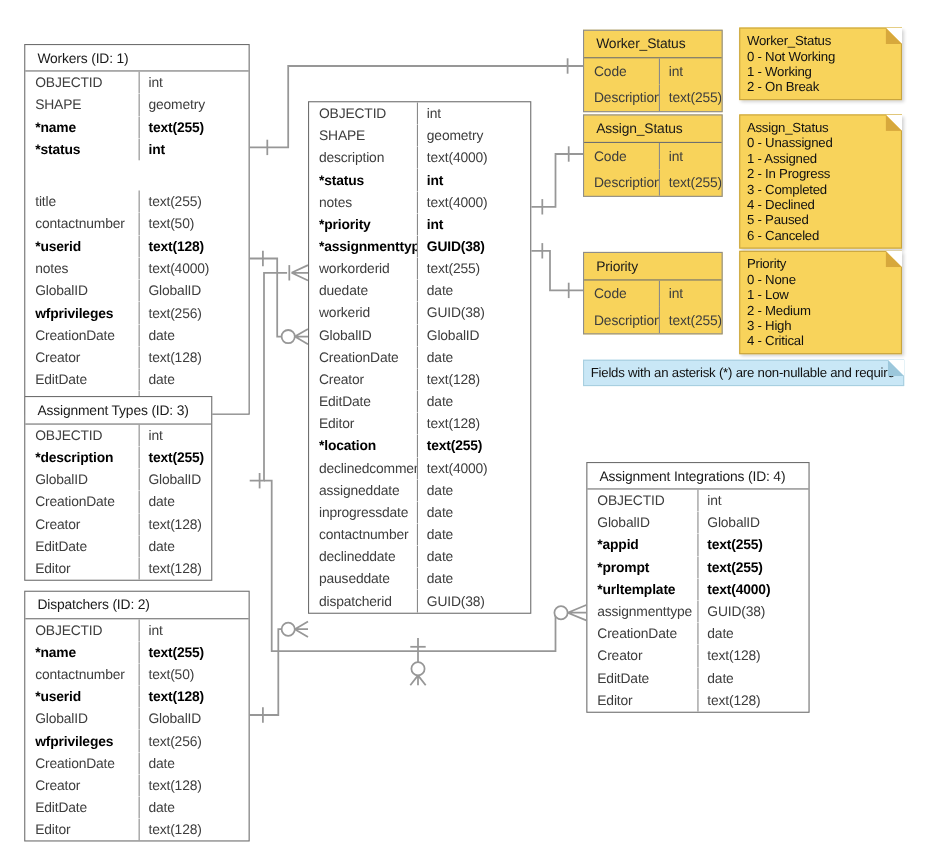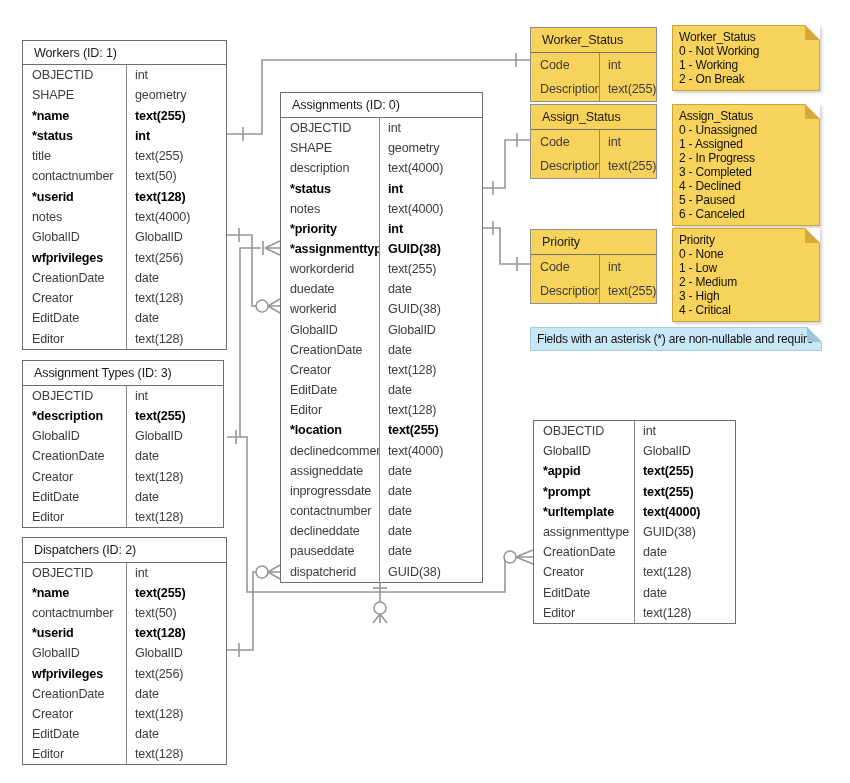--- a/index.html
+++ b/index.html
@@ -73,21 +73,21 @@
         <div class="ct">geometry</div>
       </div>
       <div class="row" style="height: 20.28px;">
         <div class="cn b" style="width: 103px;">*name</div>
         <div class="ct b">text(255)</div>
       </div>
       <div class="row" style="height: 20.28px;">
         <div class="cn b" style="width: 103px;">*status</div>
         <div class="ct b">int</div>
       </div>
-      <div class="row" style="height: 20.28px;">
+      <div class="row" style="height: 20.28px; margin-top: 27px;">
         <div class="cn" style="width: 103px;">title</div>
         <div class="ct">text(255)</div>
       </div>
       <div class="row" style="height: 20.28px;">
         <div class="cn" style="width: 103px;">contactnumber</div>
         <div class="ct">text(50)</div>
       </div>
       <div class="row" style="height: 20.28px;">
         <div class="cn b" style="width: 103px;">*userid</div>
         <div class="ct b">text(128)</div>
@@ -115,21 +115,20 @@
       <div class="row" style="height: 20.28px;">
         <div class="cn" style="width: 103px;">EditDate</div>
         <div class="ct">date</div>
       </div>
       <div class="row" style="height: 20.28px;">
         <div class="cn" style="width: 103px;">Editor</div>
         <div class="ct">text(128)</div>
       </div>
     </div>
     <div class="tbl" style="left: 280px; top: 92px; width: 203px;">
-      <div class="tbl-title" style="height: 24px;">Assignments (ID: 0)</div>
       <div class="row" style="height: 20.17px;">
         <div class="cn" style="width: 98px;">OBJECTID</div>
         <div class="ct">int</div>
       </div>
       <div class="row" style="height: 20.17px;">
         <div class="cn" style="width: 98px;">SHAPE</div>
         <div class="ct">geometry</div>
       </div>
       <div class="row" style="height: 20.17px;">
         <div class="cn" style="width: 98px;">description</div>
@@ -209,21 +208,21 @@
       </div>
       <div class="row" style="height: 20.17px;">
         <div class="cn" style="width: 98px;">pauseddate</div>
         <div class="ct">date</div>
       </div>
       <div class="row" style="height: 20.17px;">
         <div class="cn" style="width: 98px;">dispatcherid</div>
         <div class="ct">GUID(38)</div>
       </div>
     </div>
-    <div class="tbl" style="left: 22px; top: 360px; width: 202px;">
+    <div class="tbl" style="left: 22px; top: 360px; width: 171px;">
       <div class="tbl-title" style="height: 24px;">Assignment Types (ID: 3)</div>
       <div class="row" style="height: 20.14px;">
         <div class="cn" style="width: 103px;">OBJECTID</div>
         <div class="ct">int</div>
       </div>
       <div class="row" style="height: 20.14px;">
         <div class="cn b" style="width: 103px;">*description</div>
         <div class="ct b">text(255)</div>
       </div>
       <div class="row" style="height: 20.14px;">
@@ -284,20 +283,21 @@
       <div class="row" style="height: 20.1px;">
         <div class="cn" style="width: 103px;">EditDate</div>
         <div class="ct">date</div>
       </div>
       <div class="row" style="height: 20.1px;">
         <div class="cn" style="width: 103px;">Editor</div>
         <div class="ct">text(128)</div>
       </div>
     </div>
     <div class="tbl" style="left: 533px; top: 420px; width: 203px;">
+      <div class="tbl-title" style="height: 23px;">Assignment Integrations (ID: 4)</div>
       <div class="row" style="height: 20.2px;">
         <div class="cn" style="width: 100px;">OBJECTID</div>
         <div class="ct">int</div>
       </div>
       <div class="row" style="height: 20.2px;">
         <div class="cn" style="width: 100px;">GlobalID</div>
         <div class="ct">GlobalID</div>
       </div>
       <div class="row" style="height: 20.2px;">
         <div class="cn b" style="width: 100px;">*appid</div>

